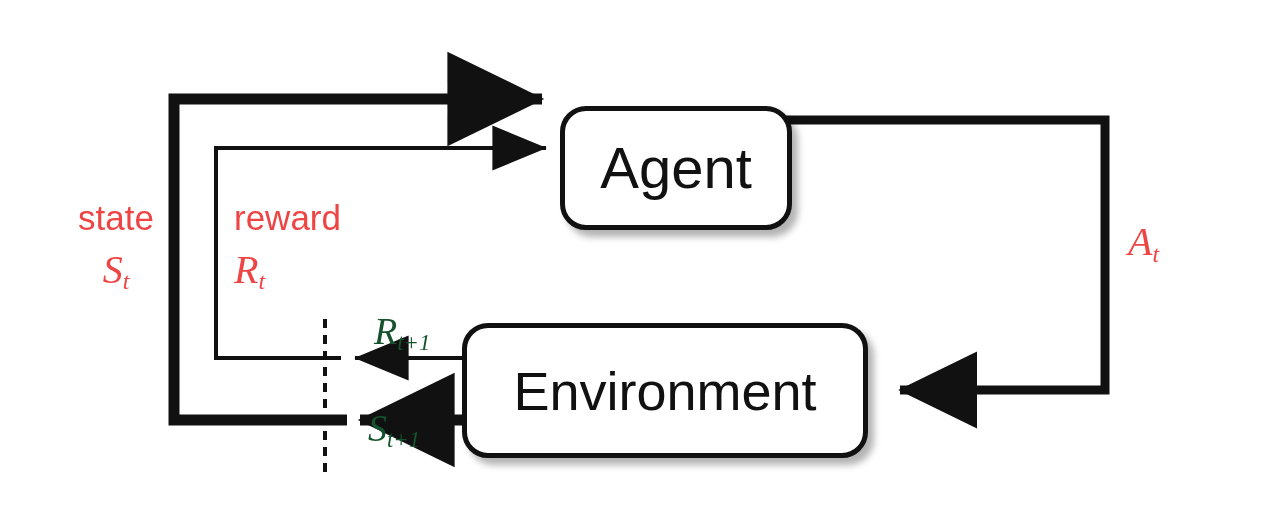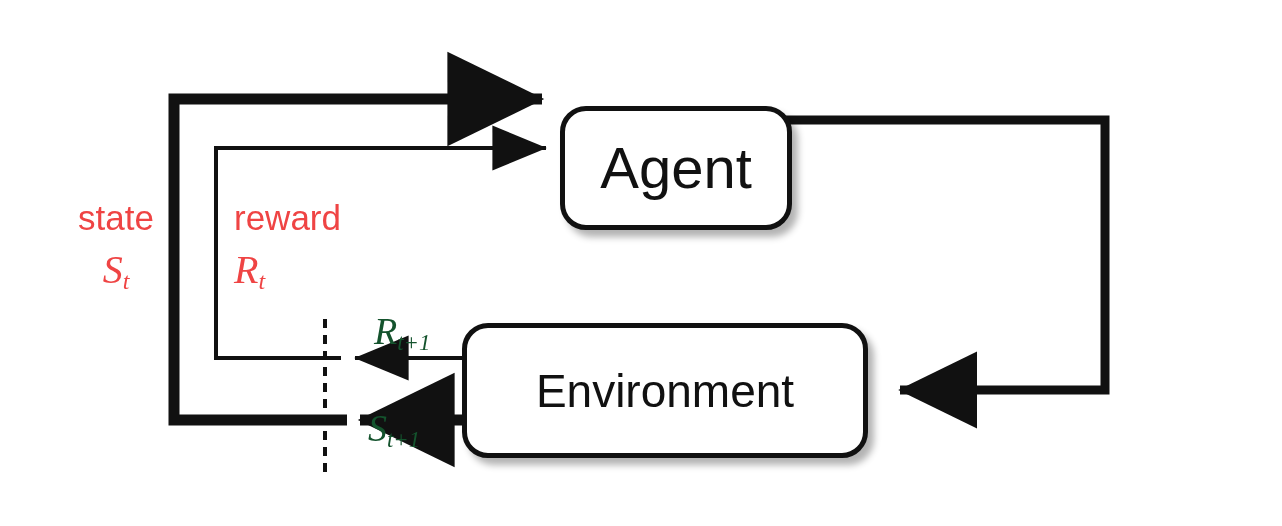--- a/index.html
+++ b/index.html
@@ -53,21 +53,21 @@
   #node-agent .node-label {
     font-size: 58px;
   }
   #node-environment {
     left: 462px;
     top: 323px;
     width: 406px;
     height: 135px;
   }
   #node-environment .node-label {
-    font-size: 46px;
+    font-size: 54px;
   }
   .edge-label {
     position: absolute;
     color: #ef4444;
     line-height: 1.02;
     white-space: nowrap;
   }
   .edge-label .word {
     display: block;
     font-family: "Liberation Sans", sans-serif;
@@ -183,19 +183,20 @@
     <span class="word">state</span>
     <span class="sym"><span>S</span><sub>t</sub></span>
   </div>
 
   <div class="edge-label" id="label-reward">
     <span class="word">reward</span>
     <span class="sym"><span>R</span><sub>t</sub></span>
   </div>
 
   <div class="edge-label" id="label-action">
+    <span class="sym"><span>A</span><sub>t</sub></span>
   </div>
 
   <div class="inline-sym" id="label-r-next"><span>R</span><sub>t+1</sub></div>
 
   <div class="inline-sym" id="label-s-next"><span>S</span><sub>t+1</sub></div>
 
 </div>
 
 </body></html>

